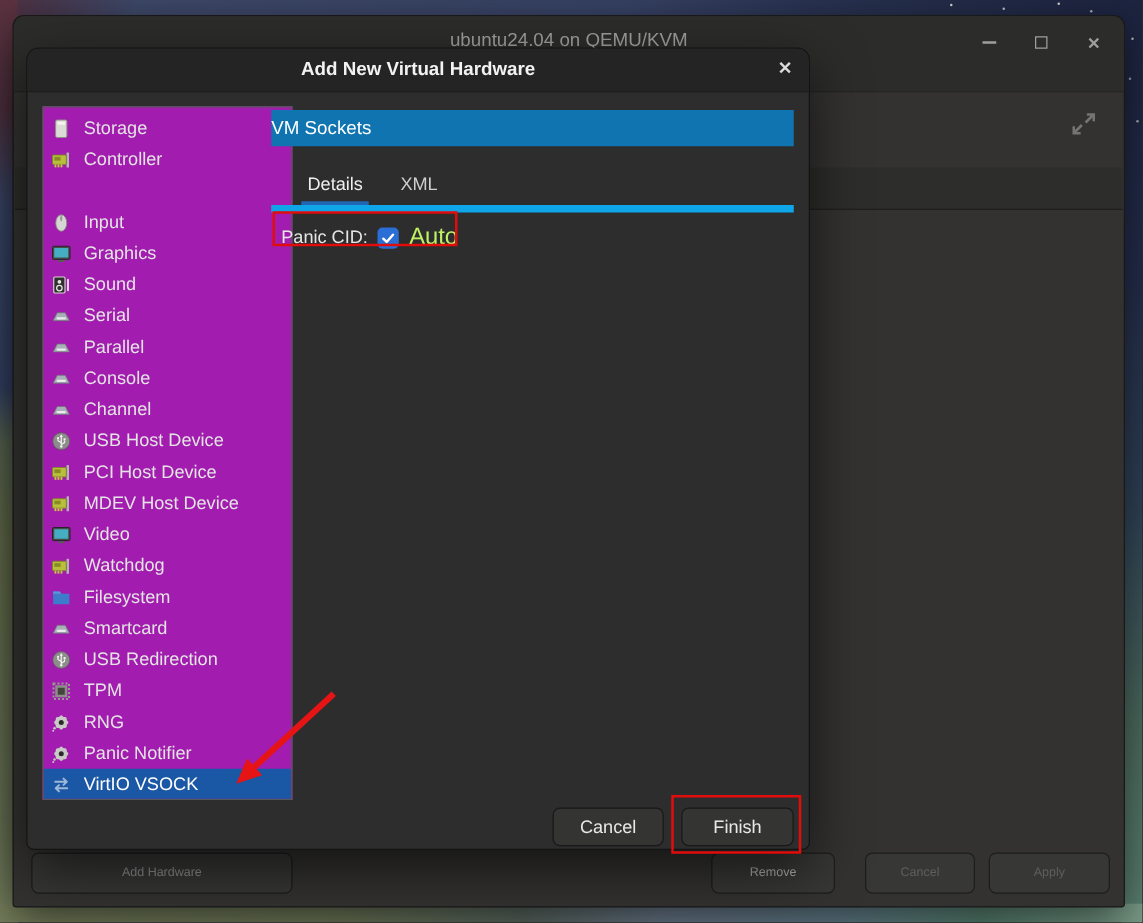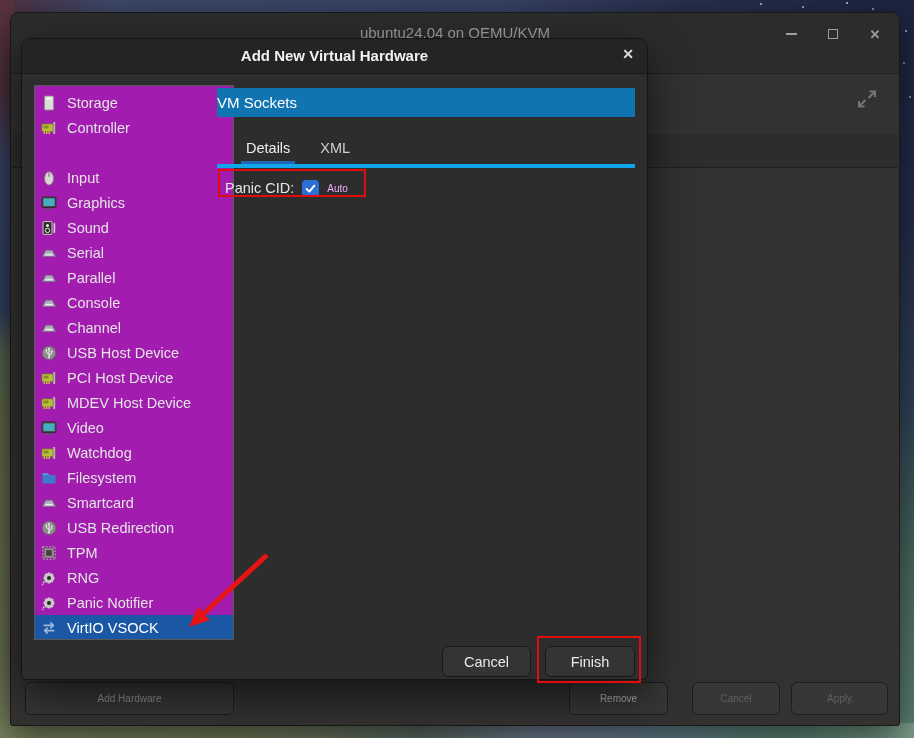--- a/index.html
+++ b/index.html
@@ -58,33 +58,33 @@
     font-size:14.5px;cursor:default;white-space:nowrap;}
   .sb-item.selected{background:#1a57a4;color:#ffffff;}
   .sb-spacer{height:25px;}
   .sb-icon{width:16px;height:16px;flex:0 0 16px;display:inline-flex;}
   .sb-icon svg{width:16px;height:16px;}
 
   
   .panel{position:absolute;left:195px;top:46px;width:418px;}
   .vm-header{margin-top:3px;height:29px;background:#0f74b0;color:#ffffff;display:flex;align-items:center;
     padding-left:0;font-size:15px;}
-  .tabs{margin-top:14px;height:33px;border-bottom:4px solid #0ea5e9;display:flex;align-items:flex-end;
+  .tabs{margin-top:14px;height:33px;border-bottom:6px solid #0ea5e9;display:flex;align-items:flex-end;
     padding-left:24px;column-gap:20px;}
   .tab{position:relative;height:100%;display:flex;align-items:center;padding:0 5px;font-size:14.5px;
     color:#cfcfcf;cursor:default;}
   .tab.active{color:#eeeeee;}
   .tab.active::after{content:"";position:absolute;left:0;right:0;bottom:0;height:3px;background:#2166b4;}
   .cid-row{margin-top:9px;display:flex;align-items:center;padding-left:8px;gap:8px;height:22px;}
   .cid-label{font-size:14.5px;color:#e6e6e6;}
   .checkbox{width:17px;height:17px;background:#2b6fd6;border-radius:4px;display:inline-flex;
     align-items:center;justify-content:center;cursor:default;}
   .checkbox svg{width:13px;height:13px;display:none;}
   .checkbox.checked svg{display:block;}
-  .auto-label{font-size:10px;color:#f0abfc;}
+  .auto-label{font-size:19px;color:#bef264;}
 
   .dlg-btn{position:absolute;height:31px;background:#343433;border:1px solid #181818;border-radius:6px;
     box-sizing:border-box;display:flex;align-items:center;justify-content:center;font-size:14.5px;
     color:#e8e8e8;cursor:default;}
   .btn-cancel{left:420px;top:607px;width:89px;}
   .btn-finish{left:523px;top:607px;width:90px;}
 
   
   .anno-box{position:absolute;border:2px solid #e10d0d;box-sizing:border-box;z-index:20;pointer-events:none;}
   .anno-cid{left:218px;top:169px;width:148px;height:28px;}

